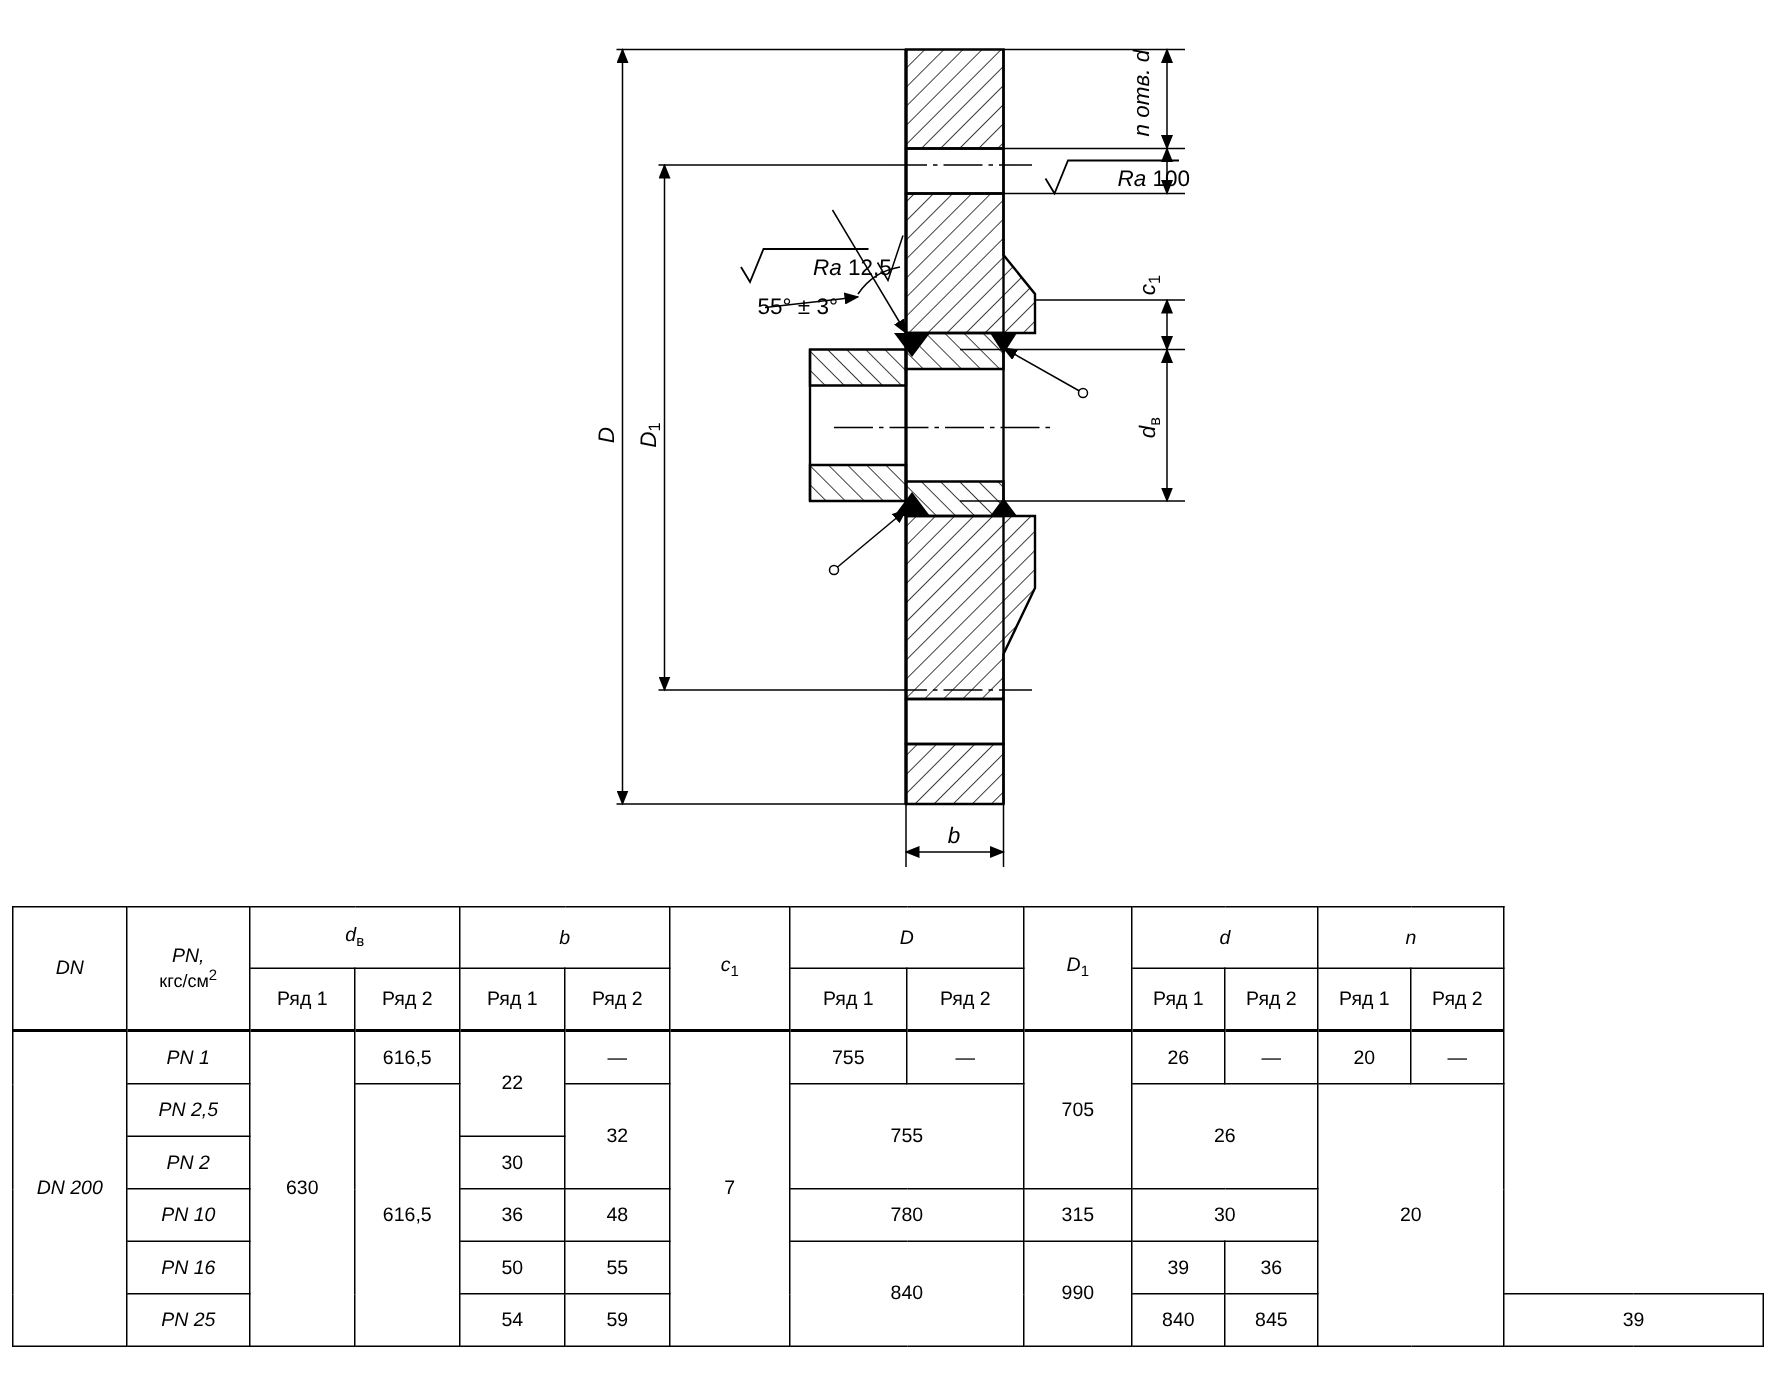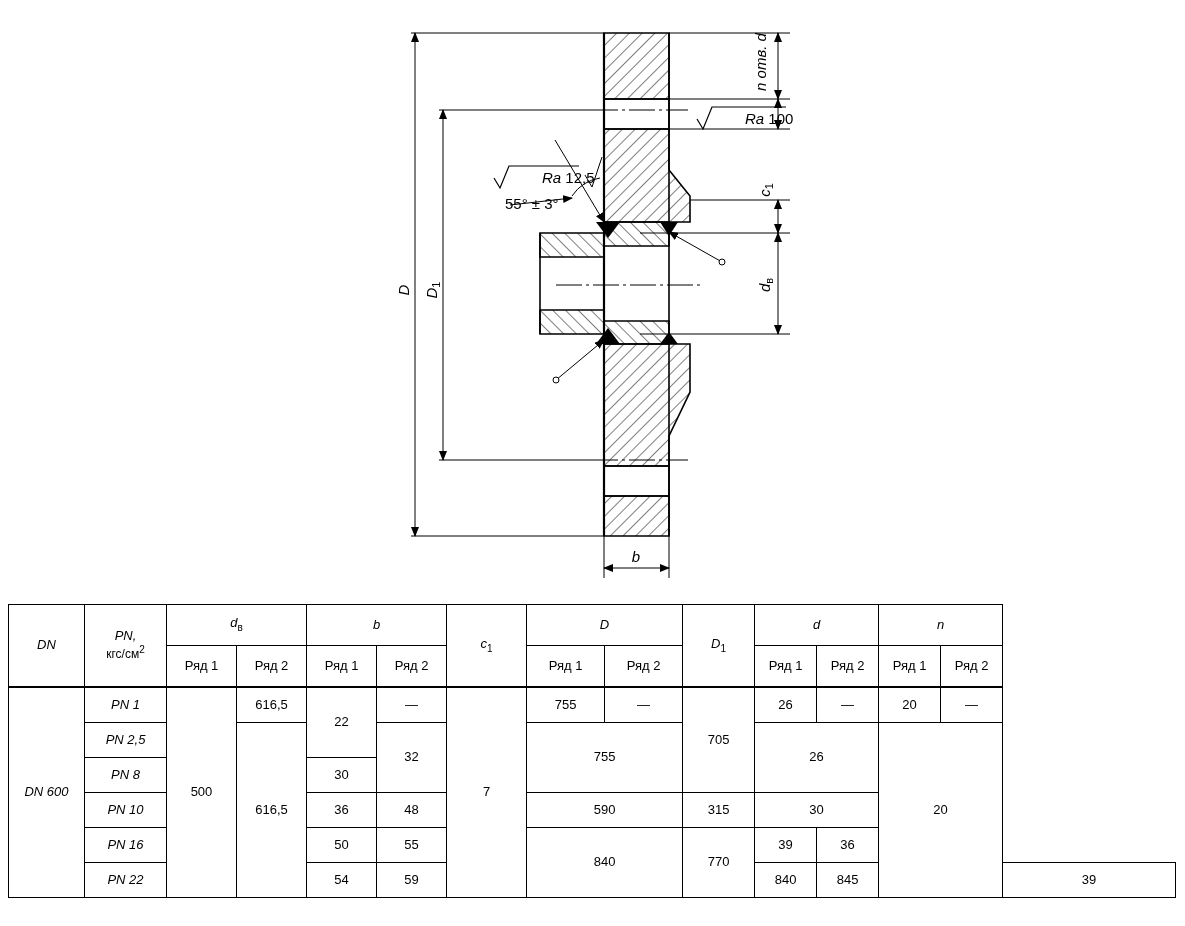--- a/index.html
+++ b/index.html
@@ -241,23 +241,23 @@
         <td>Ряд 2</td>
         <td>Ряд 1</td>
         <td>Ряд 2</td>
         <td>Ряд 1</td>
         <td>Ряд 2</td>
       </tr>
     </thead>
     <tbody>
 
       <tr>
-        <td rowspan="6" class="it thickline-top">DN 600</td>
+        <td rowspan="6" class="it thickline-top">DN 200</td>
         <td class="it thickline-top">PN 1</td>
-        <td rowspan="6" class="thickline-top">500</td>
+        <td rowspan="6" class="thickline-top">630</td>
         <td class="thickline-top">616,5</td>
         <td rowspan="2" class="thickline-top">22</td>
         <td class="thickline-top">—</td>
         <td rowspan="6" class="thickline-top">7</td>
         <td class="thickline-top">755</td>
         <td class="thickline-top">—</td>
         <td rowspan="3" class="thickline-top">705</td>
         <td class="thickline-top">26</td>
         <td class="thickline-top">—</td>
         <td class="thickline-top">20</td>
@@ -267,45 +267,45 @@
       <tr>
         <td class="it">PN 2,5</td>
         <td rowspan="5">616,5</td>
         <td rowspan="2">32</td>
         <td colspan="2" rowspan="2">755</td>
         <td colspan="2" rowspan="2">26</td>
         <td colspan="2" rowspan="5">20</td>
       </tr>
 
       <tr>
-        <td class="it">PN 8</td>
+        <td class="it">PN 2</td>
         <td>30</td>
       </tr>
 
       <tr>
         <td class="it">PN 10</td>
         <td>36</td>
         <td>48</td>
-        <td colspan="2">590</td>
+        <td colspan="2">780</td>
         <td>315</td>
         <td colspan="2">30</td>
       </tr>
 
       <tr>
         <td class="it">PN 16</td>
         <td>50</td>
         <td>55</td>
         <td colspan="2" rowspan="2">840</td>
-        <td rowspan="2">770</td>
+        <td rowspan="2">990</td>
         <td>39</td>
         <td>36</td>
       </tr>
 
       <tr>
-        <td class="it">PN 22</td>
+        <td class="it">PN 25</td>
         <td>54</td>
         <td>59</td>
           <td>840</td>
           <td>845</td>
         <td colspan="2">39</td>
       </tr>
     </tbody>
   </table>
 </div>
 

